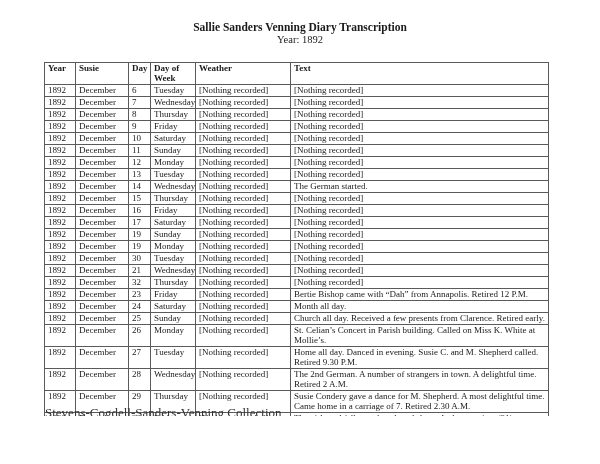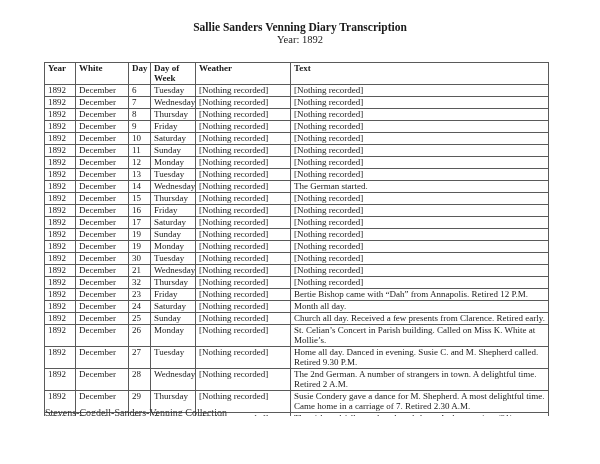--- a/index.html
+++ b/index.html
@@ -50,21 +50,21 @@
     font-weight: normal;
     overflow: hidden;
   }
   table.diary th {
     font-weight: bold;
   }
   .footer {
     position: absolute;
     left: 45px;
     top: 408px;
-    font-size: 10px;
+    font-size: 13px;
     line-height: 9.5px;
     color: #333333;
   }
 </style>
 </head>
 <body>
 
 <div id="page">
 
   <div class="title-block">
@@ -77,21 +77,21 @@
       <col style="width:31px">
       <col style="width:53px">
       <col style="width:22px">
       <col style="width:45px">
       <col style="width:95px">
       <col style="width:258px">
     </colgroup>
     <thead>
       <tr>
         <th>Year</th>
-        <th>White</th>
+        <th>Susie</th>
         <th>Day</th>
         <th>Day of Week</th>
         <th>Weather</th>
         <th>Text</th>
       </tr>
     </thead>
     <tbody>
         <tr>
           <td>1892</td>
           <td>December</td>

